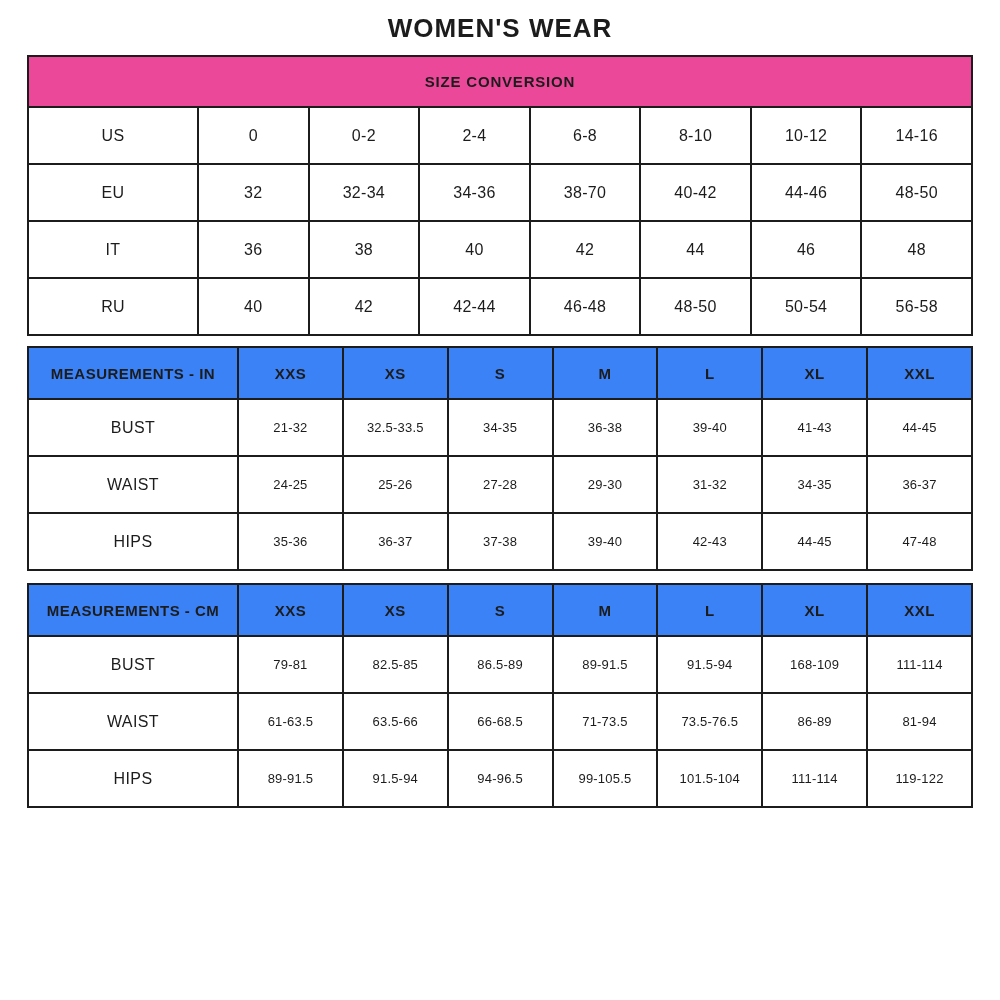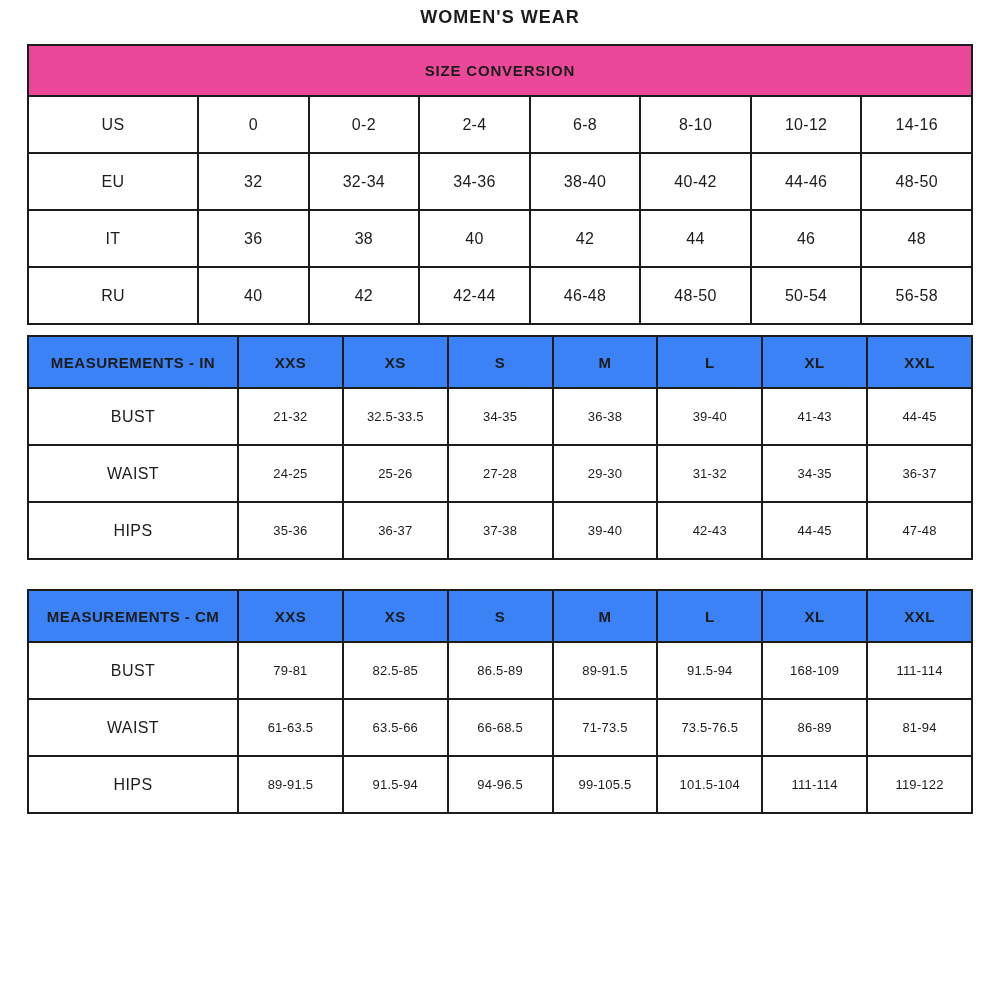--- a/index.html
+++ b/index.html
@@ -6,23 +6,23 @@
     margin: 0;
     padding: 0;
     width: 1000px;
     height: 1000px;
     background: #ffffff;
     font-family: "Liberation Sans", sans-serif;
     color: #1c1c1c;
   }
   .page-title {
     margin: 0;
-    padding-top: 2px;
+    padding-top: 13px;
     text-align: center;
-    font-size: 18px;
+    font-size: 26px;
     line-height: 30px;
     font-weight: 700;
     letter-spacing: 1px;
   }
   table {
     border-collapse: collapse;
     table-layout: fixed;
     width: 946px;
     margin: 0 auto;
   }
@@ -38,21 +38,21 @@
   .t1 td { height: 55px; font-size: 16px; letter-spacing: 0.3px; }
   .t1 tr.thead td {
     height: 49px;
     background: #ec4899;
     font-weight: 700;
     font-size: 15px;
     letter-spacing: 0.8px;
   }
   
   .t2 { margin-top: 10px; }
-  .t3 { margin-top: 29px; }
+  .t3 { margin-top: 12px; }
   .tm td { height: 55px; font-size: 13px; letter-spacing: 0.2px; }
   .tm tr.thead td {
     height: 50px;
     background: #3b82f6;
     font-weight: 700;
     font-size: 15px;
     letter-spacing: 0.5px;
   }
   .tm td.lbl { font-size: 16px; letter-spacing: 0.4px; }
 </style>
@@ -84,21 +84,21 @@
     <td>6-8</td>
     <td>8-10</td>
     <td>10-12</td>
     <td>14-16</td>
   </tr>
   <tr>
     <td>EU</td>
     <td>32</td>
     <td>32-34</td>
     <td>34-36</td>
-    <td>38-40</td>
+    <td>38-70</td>
     <td>40-42</td>
     <td>44-46</td>
     <td>48-50</td>
   </tr>
   <tr>
     <td>IT</td>
     <td>36</td>
     <td>38</td>
     <td>40</td>
     <td>42</td>

